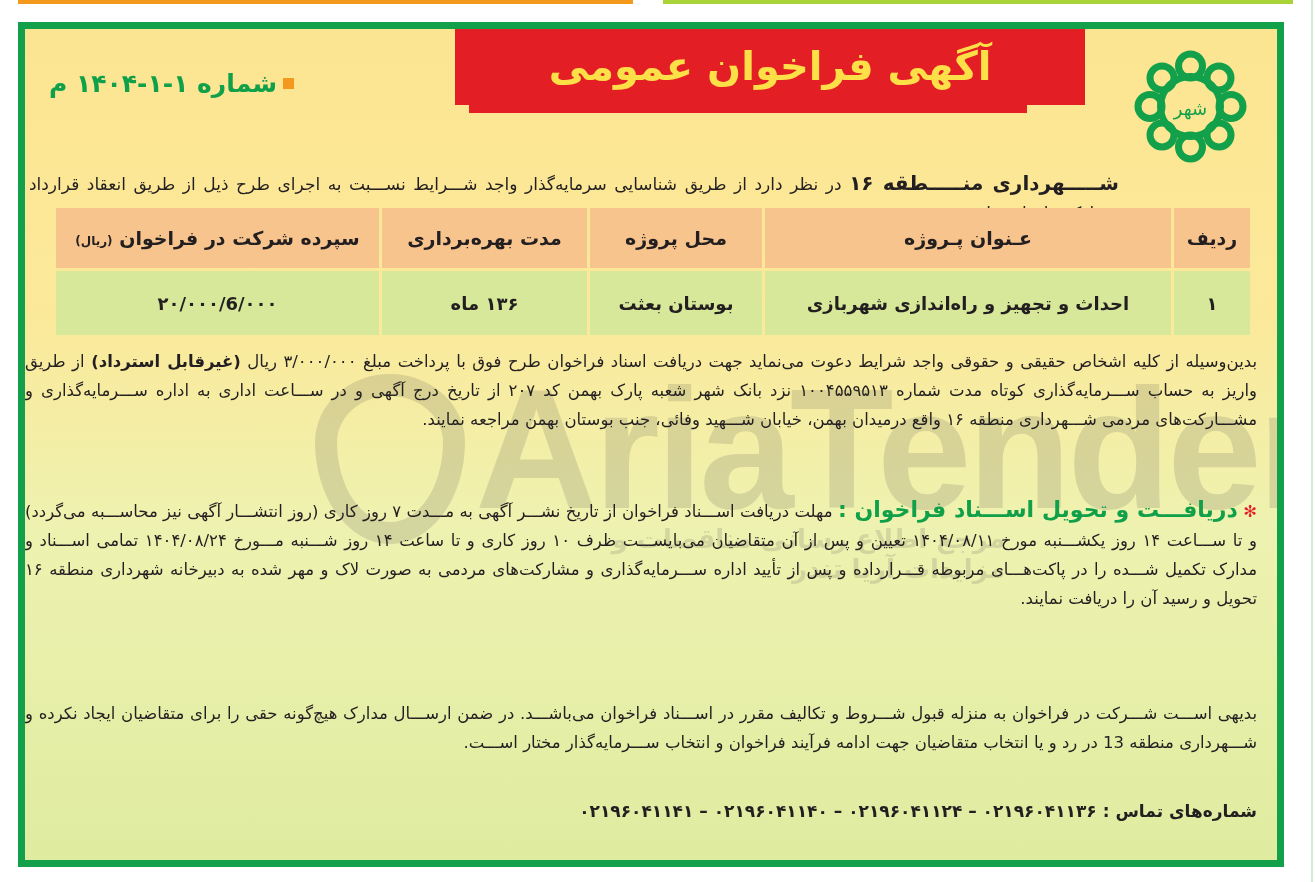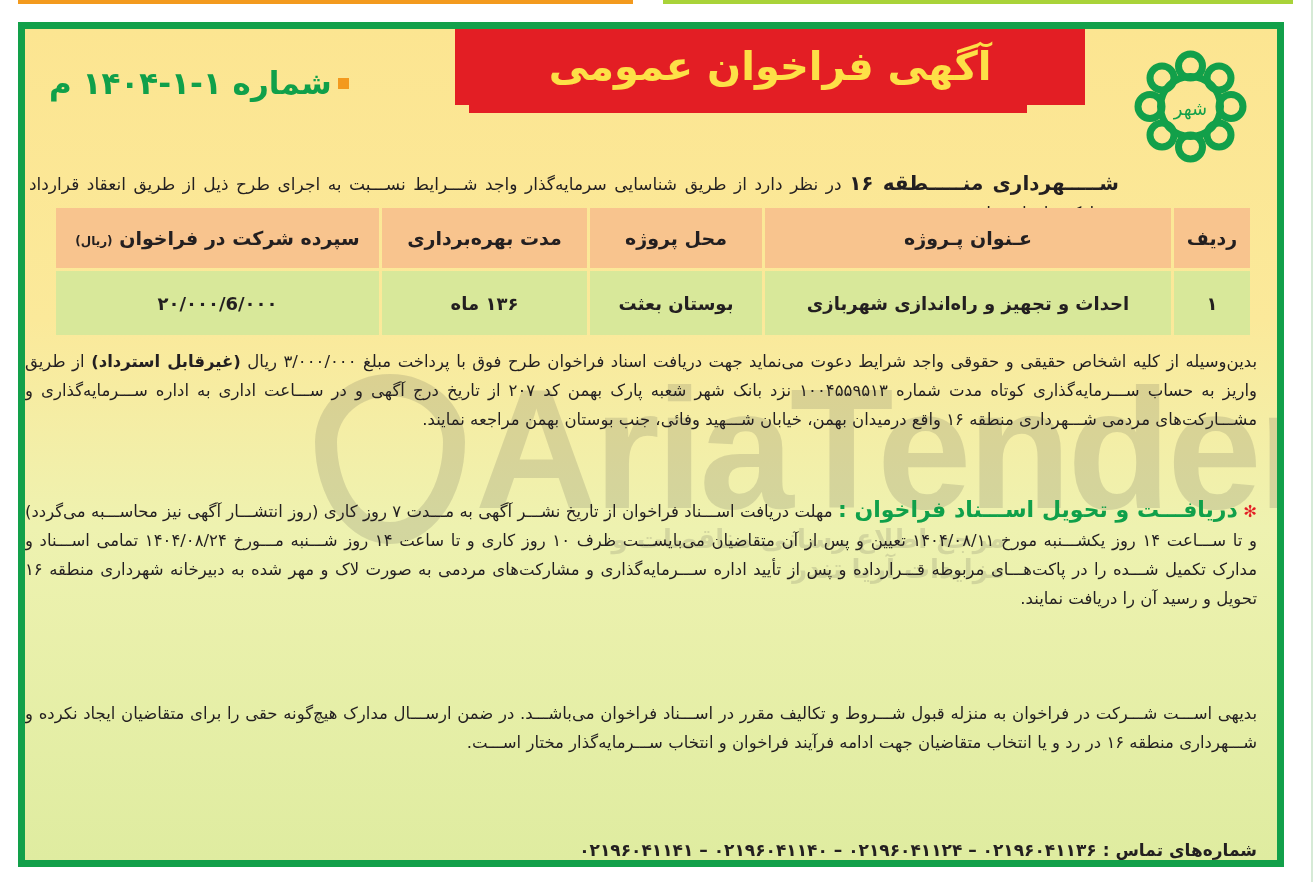--- a/index.html
+++ b/index.html
@@ -32,21 +32,21 @@
     background: #e31e24; display: flex; align-items: center; justify-content: center;
   }
   .title-banner-lower {
     position: absolute; left: 444px; top: 76px; width: 558px; height: 8px; background: #e31e24;
   }
   .title-text { color: #fde047; font-size: 40px; font-weight: bold; font-family: "DejaVu Sans", sans-serif; letter-spacing: 1px; }
 
   .notice-number {
     position: absolute; left: 24px; top: 34px; height: 40px;
     display: flex; align-items: center; gap: 6px;
-    color: #10a04a; font-size: 31px; font-weight: bold;
+    color: #10a04a; font-size: 25px; font-weight: bold;
   }
   .orange-square { width: 11px; height: 11px; background: #f39a1e; display: inline-block; }
 
   .logo { position: absolute; left: 1108px; top: 20px; width: 115px; height: 115px; }
 
   .intro { position: absolute; right: 158px; top: 97px; width: 1090px; font-size: 17px; line-height: 29px; color: #231f20; text-align: justify; margin-top: 43px; }
   .intro .strong { font-weight: bold; font-size: 20px; }
 
   .project-table {
     position: absolute; left: 28px; top: 176px; width: 1200px;
@@ -58,21 +58,21 @@
 
   .body-text { position: absolute; right: 20px; width: 1232px; color: #231f20; font-size: 16.5px; line-height: 29px; text-align: justify; }
   .para-1 { top: 318px; }
   .para-2 { top: 466px; }
   .para-3 { top: 612px; }
   .para-4 { top: 670px; }
   .bold { font-weight: bold; }
   .green-head { color: #10a04a; font-weight: bold; font-size: 22px; }
   .green-star { color: #e31e24; }
 
-  .contact { position: absolute; right: 20px; top: 772px; font-size: 17px; font-weight: bold; color: #231f20; direction: rtl; margin-top: 39px; }
+  .contact { position: absolute; right: 20px; top: 772px; font-size: 17px; font-weight: bold; color: #231f20; direction: rtl; }
   .signature { position: absolute; left: 22px; top: 788px; font-size: 24px; font-weight: bold; color: #10a04a; }
 </style>
 </head>
 <body>
 
 <div class="topbar-left"></div>
 <div class="topbar-right"></div>
 <div class="right-edge-line"></div>
 
 <div class="frame">
@@ -137,20 +137,20 @@
 
   <div class="body-text para-1">
     <span>بدین‌وسیله از کلیه اشخاص حقیقی و حقوقی واجد شرایط دعوت می‌نماید جهت دریافت اسناد فراخوان طرح فوق با پرداخت مبلغ ۳/۰۰۰/۰۰۰ ریال </span><span class="bold">(غیرقابل استرداد)</span><span> از طریق واریز به حساب ســـرمایه‌گذاری کوتاه مدت شماره ۱۰۰۴۵۵۹۵۱۳ نزد بانک شهر شعبه پارک بهمن کد ۲۰۷ از تاریخ درج آگهی و در ســـاعت اداری به اداره ســـرمایه‌گذاری و مشـــارکت‌های مردمی شـــهرداری منطقه ۱۶ واقع درمیدان بهمن، خیابان شـــهید وفائی، جنب بوستان بهمن مراجعه نمایند.</span>
   </div>
 
   <div class="body-text para-2">
     <span class="green-star">✻ </span><span class="green-head">دریافـــت و تحویل اســـناد فراخوان :</span><span> مهلت دریافت اســـناد فراخوان از تاریخ نشـــر آگهی به مـــدت ۷ روز کاری (روز انتشـــار آگهی نیز محاســـبه می‌گردد) و تا ســـاعت ۱۴ روز یکشـــنبه مورخ ۱۴۰۴/۰۸/۱۱ تعیین و پس از آن متقاضیان می‌بایســـت ظرف ۱۰ روز کاری و تا ساعت ۱۴ روز شـــنبه مـــورخ ۱۴۰۴/۰۸/۲۴ تمامی اســـناد و مدارک تکمیل شـــده را در پاکت‌هـــای مربوطه قـــرارداده و پس از تأیید اداره ســـرمایه‌گذاری و مشارکت‌های مردمی به صورت لاک و مهر شده به دبیرخانه شهرداری منطقه ۱۶ تحویل و رسید آن را دریافت نمایند.</span>
   </div>
 
 
-  <div class="body-text para-4">بدیهی اســـت شـــرکت در فراخوان به منزله قبول شـــروط و تکالیف مقرر در اســـناد فراخوان می‌باشـــد. در ضمن ارســـال مدارک هیچ‌گونه حقی را برای متقاضیان ایجاد نکرده و شـــهرداری منطقه ۱۶ در رد و یا انتخاب متقاضیان جهت ادامه فرآیند فراخوان و انتخاب ســـرمایه‌گذار مختار اســـت.</div>
+  <div class="body-text para-4">بدیهی اســـت شـــرکت در فراخوان به منزله قبول شـــروط و تکالیف مقرر در اســـناد فراخوان می‌باشـــد. در ضمن ارســـال مدارک هیچ‌گونه حقی را برای متقاضیان ایجاد نکرده و شـــهرداری منطقه 13 در رد و یا انتخاب متقاضیان جهت ادامه فرآیند فراخوان و انتخاب ســـرمایه‌گذار مختار اســـت.</div>
 
   <div class="contact">
     <span>شماره‌های تماس :</span>
     <span>۰۲۱۹۶۰۴۱۱۳۶  –  ۰۲۱۹۶۰۴۱۱۲۴  –  ۰۲۱۹۶۰۴۱۱۴۰  –  ۰۲۱۹۶۰۴۱۱۴۱</span>
   </div>
 
 </div>
 
 </body></html>

